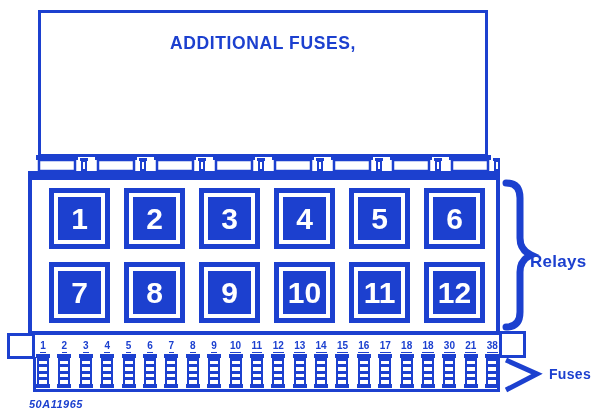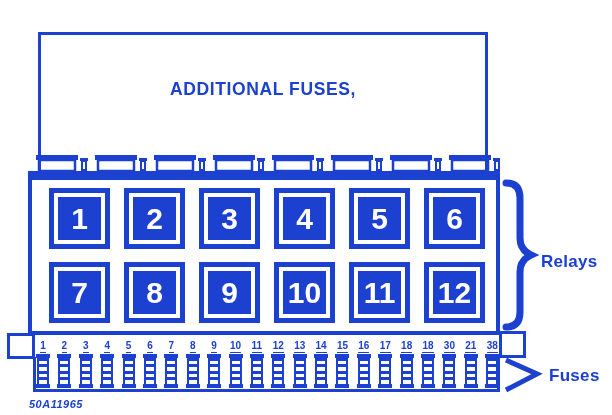--- a/index.html
+++ b/index.html
@@ -7,21 +7,21 @@
     position:relative; width:612px; height:415px; background:#fff;
     font-family:"Liberation Sans", sans-serif; color:var(--blue,#1c40cf);
     overflow:hidden;
   }
   svg { color:var(--blue,#1c40cf); display:block; }
 
   
   .title-box {
     position:absolute; left:38px; top:10px; width:450px; height:147px;
     border:3px solid var(--blue,#1c40cf); box-sizing:border-box;
-    text-align:center; padding-top:42px;margin-top:22px;
+    text-align:center; padding-top:18px;
   }
   .title-line {
     font-weight:bold; font-size:17.5px; line-height:24px; letter-spacing:0.6px;
     color:var(--blue,#1c40cf);
   }
 
   
   .clip-strip { position:absolute; left:28px; top:152px; }
 
   
@@ -61,27 +61,27 @@
     border-left:2px solid var(--blue,#1c40cf); border-right:2px solid var(--blue,#1c40cf);
     background:repeating-linear-gradient(to bottom, var(--blue,#1c40cf) 0 3px, #fff 3px 6.5px);
   }
   .base-line { position:absolute; left:33px; top:389px; width:467px; height:3px; background:var(--blue,#1c40cf); }
   .vline-left  { position:absolute; left:33px;  top:357px; width:3px; height:33px; background:var(--blue,#1c40cf); }
   .vline-right { position:absolute; left:497px; top:356px; width:3px; height:34px; background:var(--blue,#1c40cf); }
 
   
   .brace-svg { position:absolute; left:498px; top:178px; }
   .relays-label {
-    position:absolute; left:541px; top:252px;
+    position:absolute; left:530px; top:252px;
     font-size:17px; font-weight:bold; letter-spacing:0.3px; color:var(--blue,#1c40cf);
   }
   .fuses-arrow { position:absolute; left:503px; top:357px; }
   .fuses-label {
     position:absolute; left:549px; top:366px;
-    font-size:17px; font-weight:bold; letter-spacing:0.3px; color:var(--blue,#1c40cf);
+    font-size:14px; font-weight:bold; letter-spacing:0.3px; color:var(--blue,#1c40cf);
   }
 
   
   .part-number {
     position:absolute; left:29px; top:398px;
     font-size:11px; font-weight:bold; font-style:italic; letter-spacing:0.5px;
     color:var(--blue,#1c40cf);
   }
 </style>
 </head>

